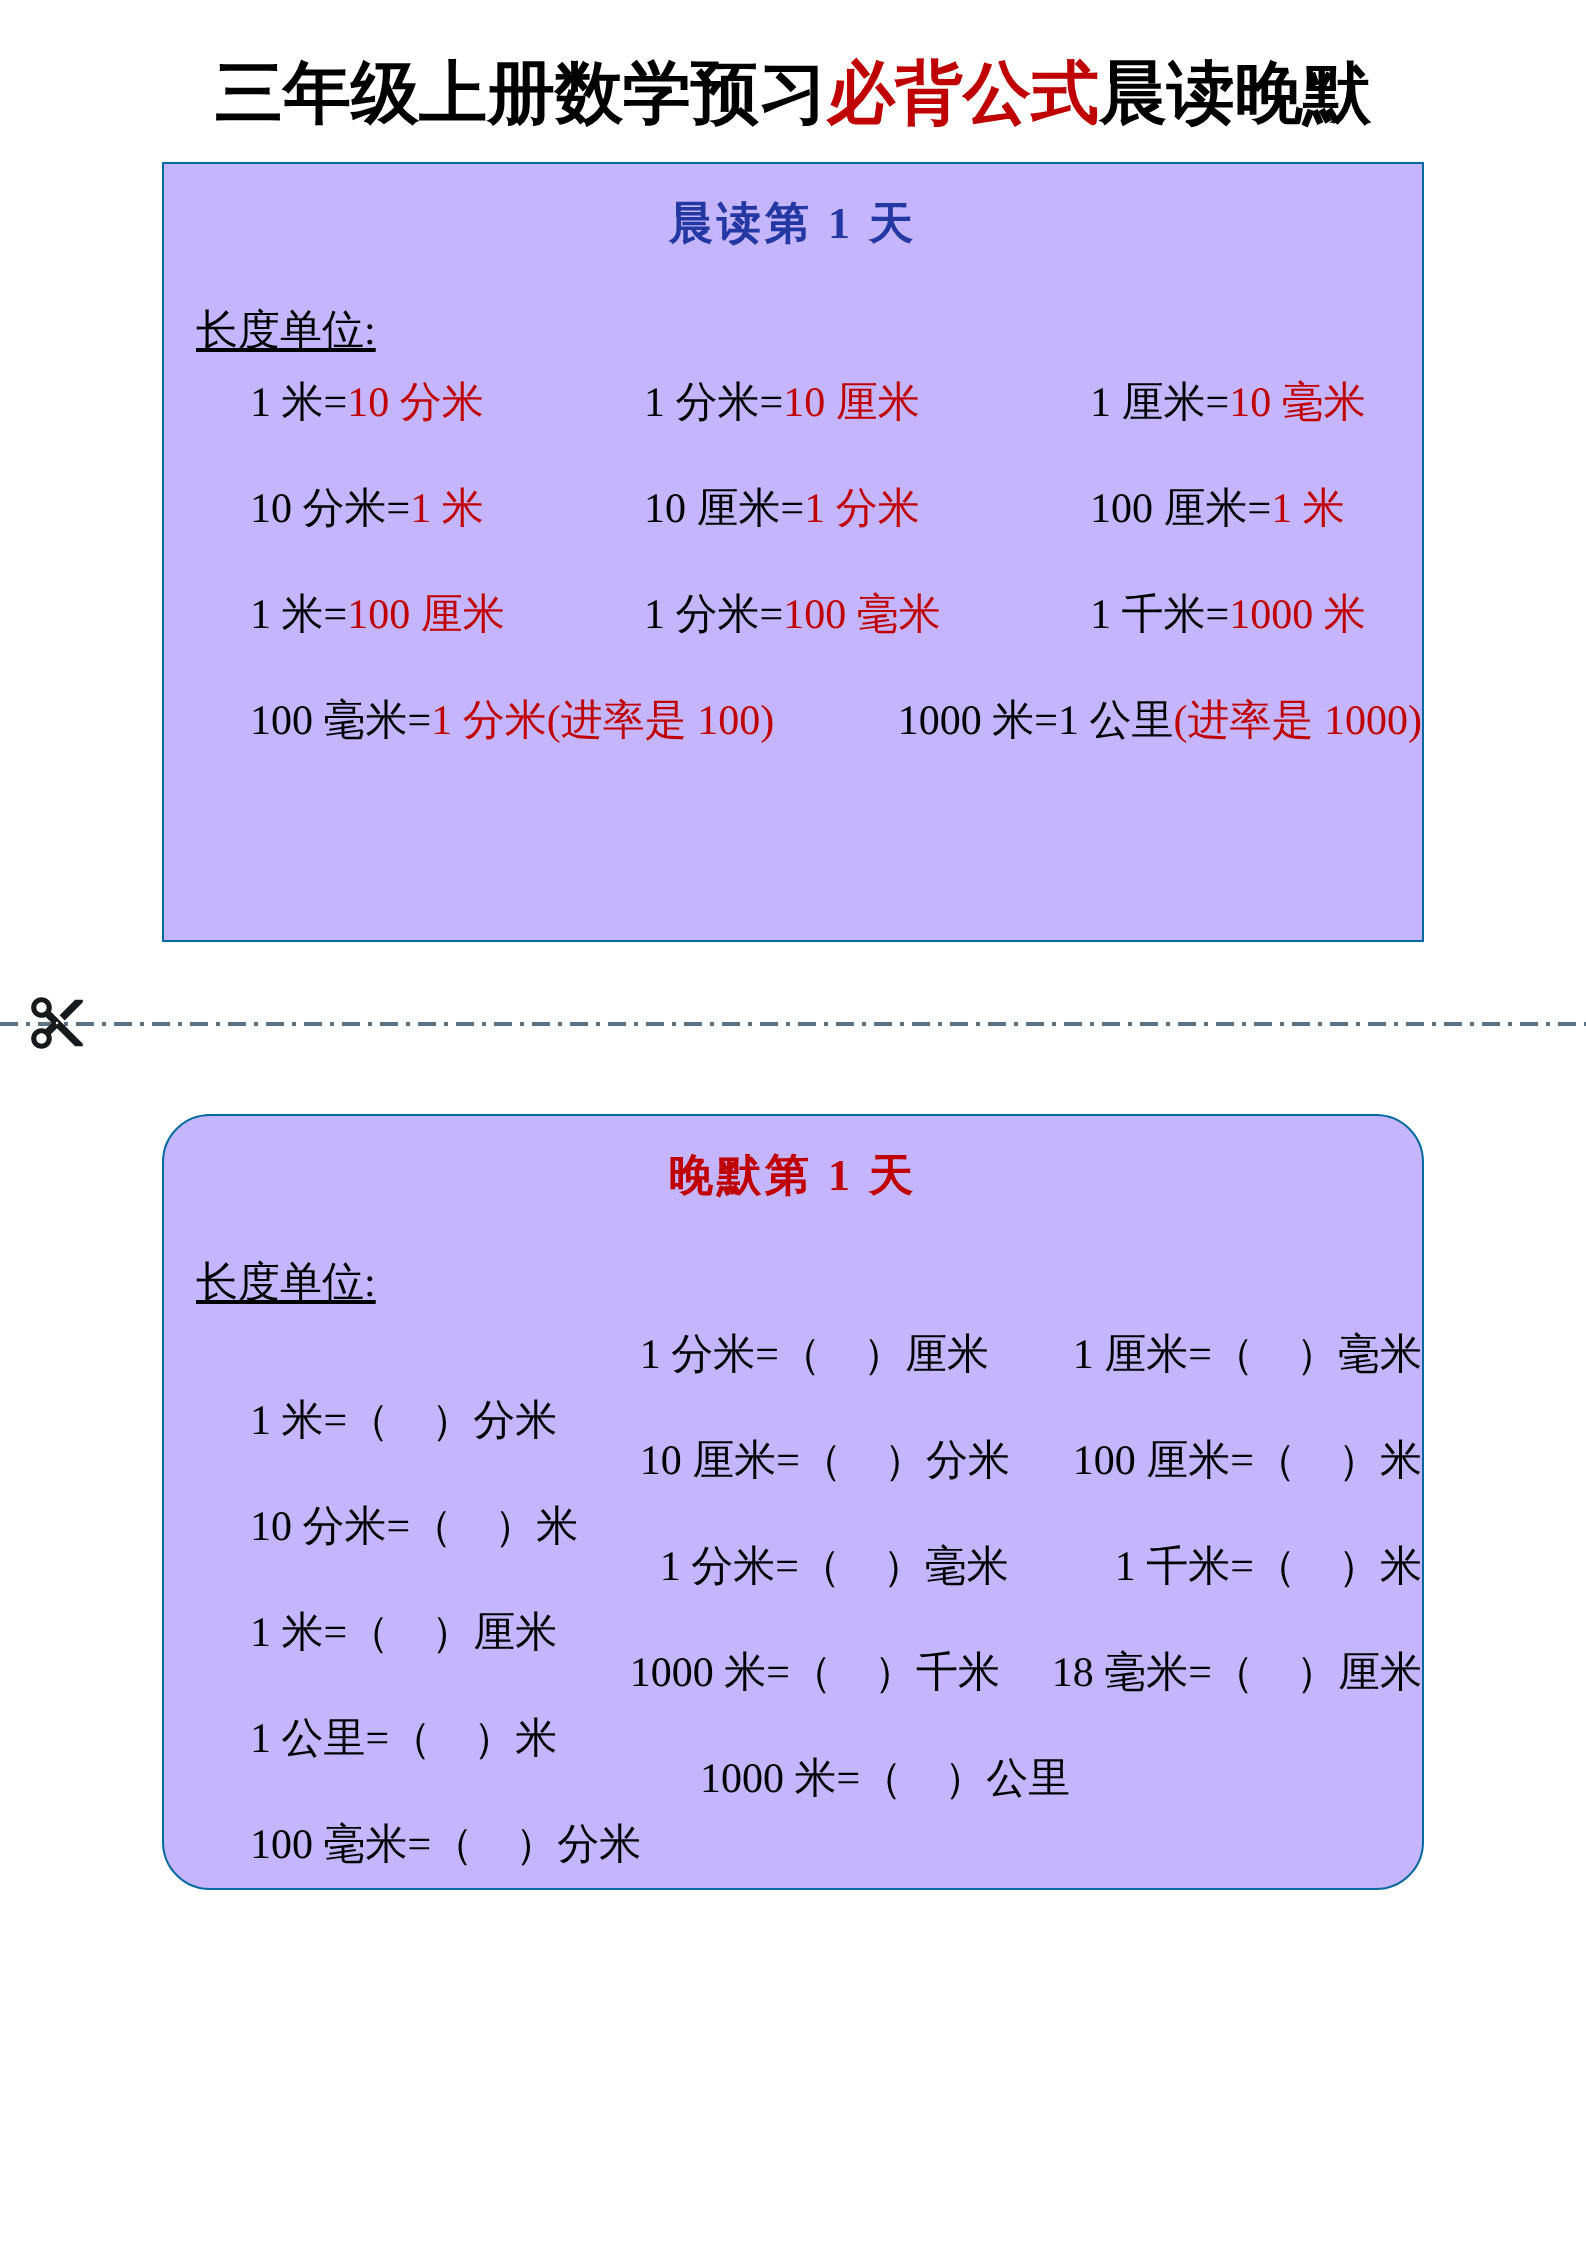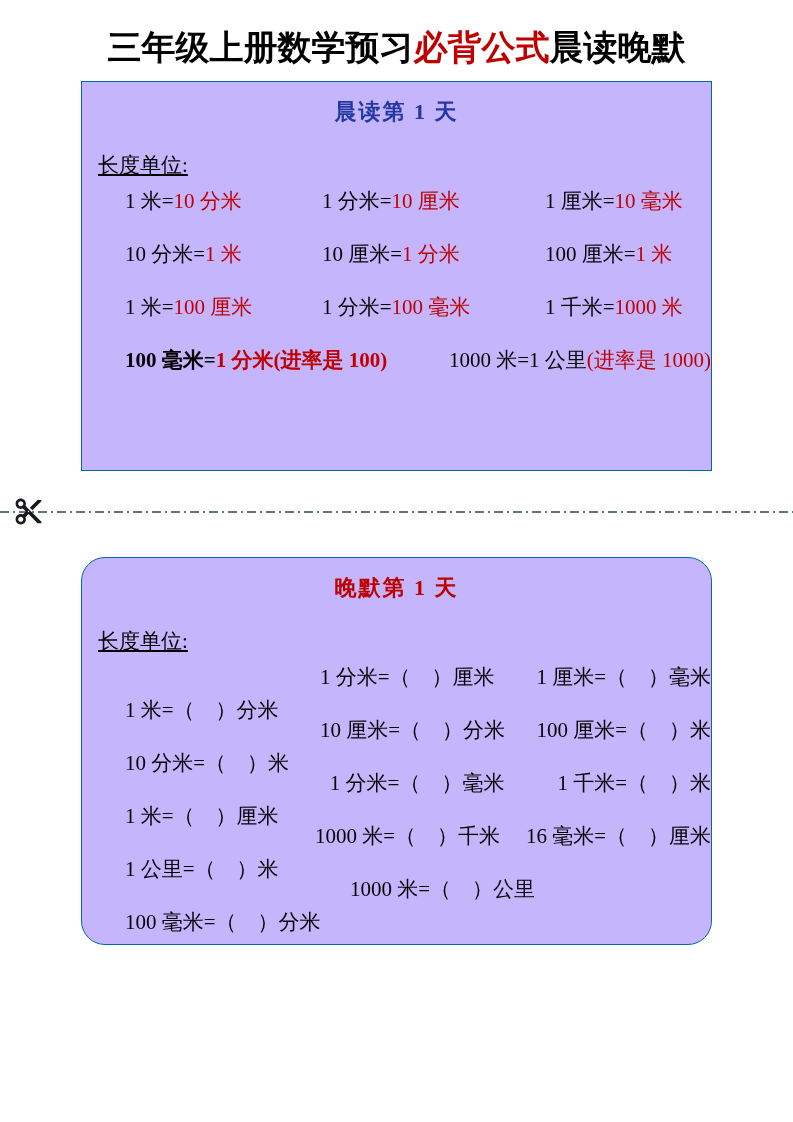--- a/index.html
+++ b/index.html
@@ -26,21 +26,21 @@
     margin-top:15px; text-align:center;
     font-size:22px; font-weight:bold; letter-spacing:2px;
   }
   #panel-morning .panel-header { color:#2438A4; }
   #panel-evening .panel-header { color:#C00000; }
 
   .section-label { margin:24px 0 0 16px; font-size:21px;text-decoration:underline; }
 
   .rows { margin:8px 0 0 43px; font-size:21px; }
   .frow { display:flex; align-items:flex-start; height:53px; white-space:nowrap; }
-  .c1m { width:197px; } .c2m { width:223px; } .c1m5 { width:335px;font-weight:bold; }
+  .c1m { width:197px; } .c2m { width:223px; } .c1m5 { width:335px; }
   .c1e { width:225px;margin-top:33px; } .c2e { width:250px; }
   .red { color:#C00000; }
 
   .cut { position:relative; height:42px; margin-top:20px; }
   .cut-line {
     position:absolute; left:0; right:0; top:20px; height:2px;
     background:repeating-linear-gradient(90deg,
       #5c7486 0 9px, transparent 9px 13px,
       #5c7486 13px 15px, transparent 15px 19px);
   }
@@ -102,20 +102,20 @@
       <span>100 厘米=（　）米</span>
     </div>
     <div class="frow">
       <span class="c1e">1 米=（　）厘米</span>
       <span class="c2e">1 分米=（　）毫米</span>
       <span>1 千米=（　）米</span>
     </div>
     <div class="frow">
       <span class="c1e">1 公里=（　）米</span>
       <span class="c2e">1000 米=（　）千米</span>
-      <span>16 毫米=（　）厘米</span>
+      <span>18 毫米=（　）厘米</span>
     </div>
     <div class="frow">
       <span class="c1e">100 毫米=（　）分米</span>
       <span>1000 米=（　）公里</span>
     </div>
   </div>
 </div>
 
 </body></html>

